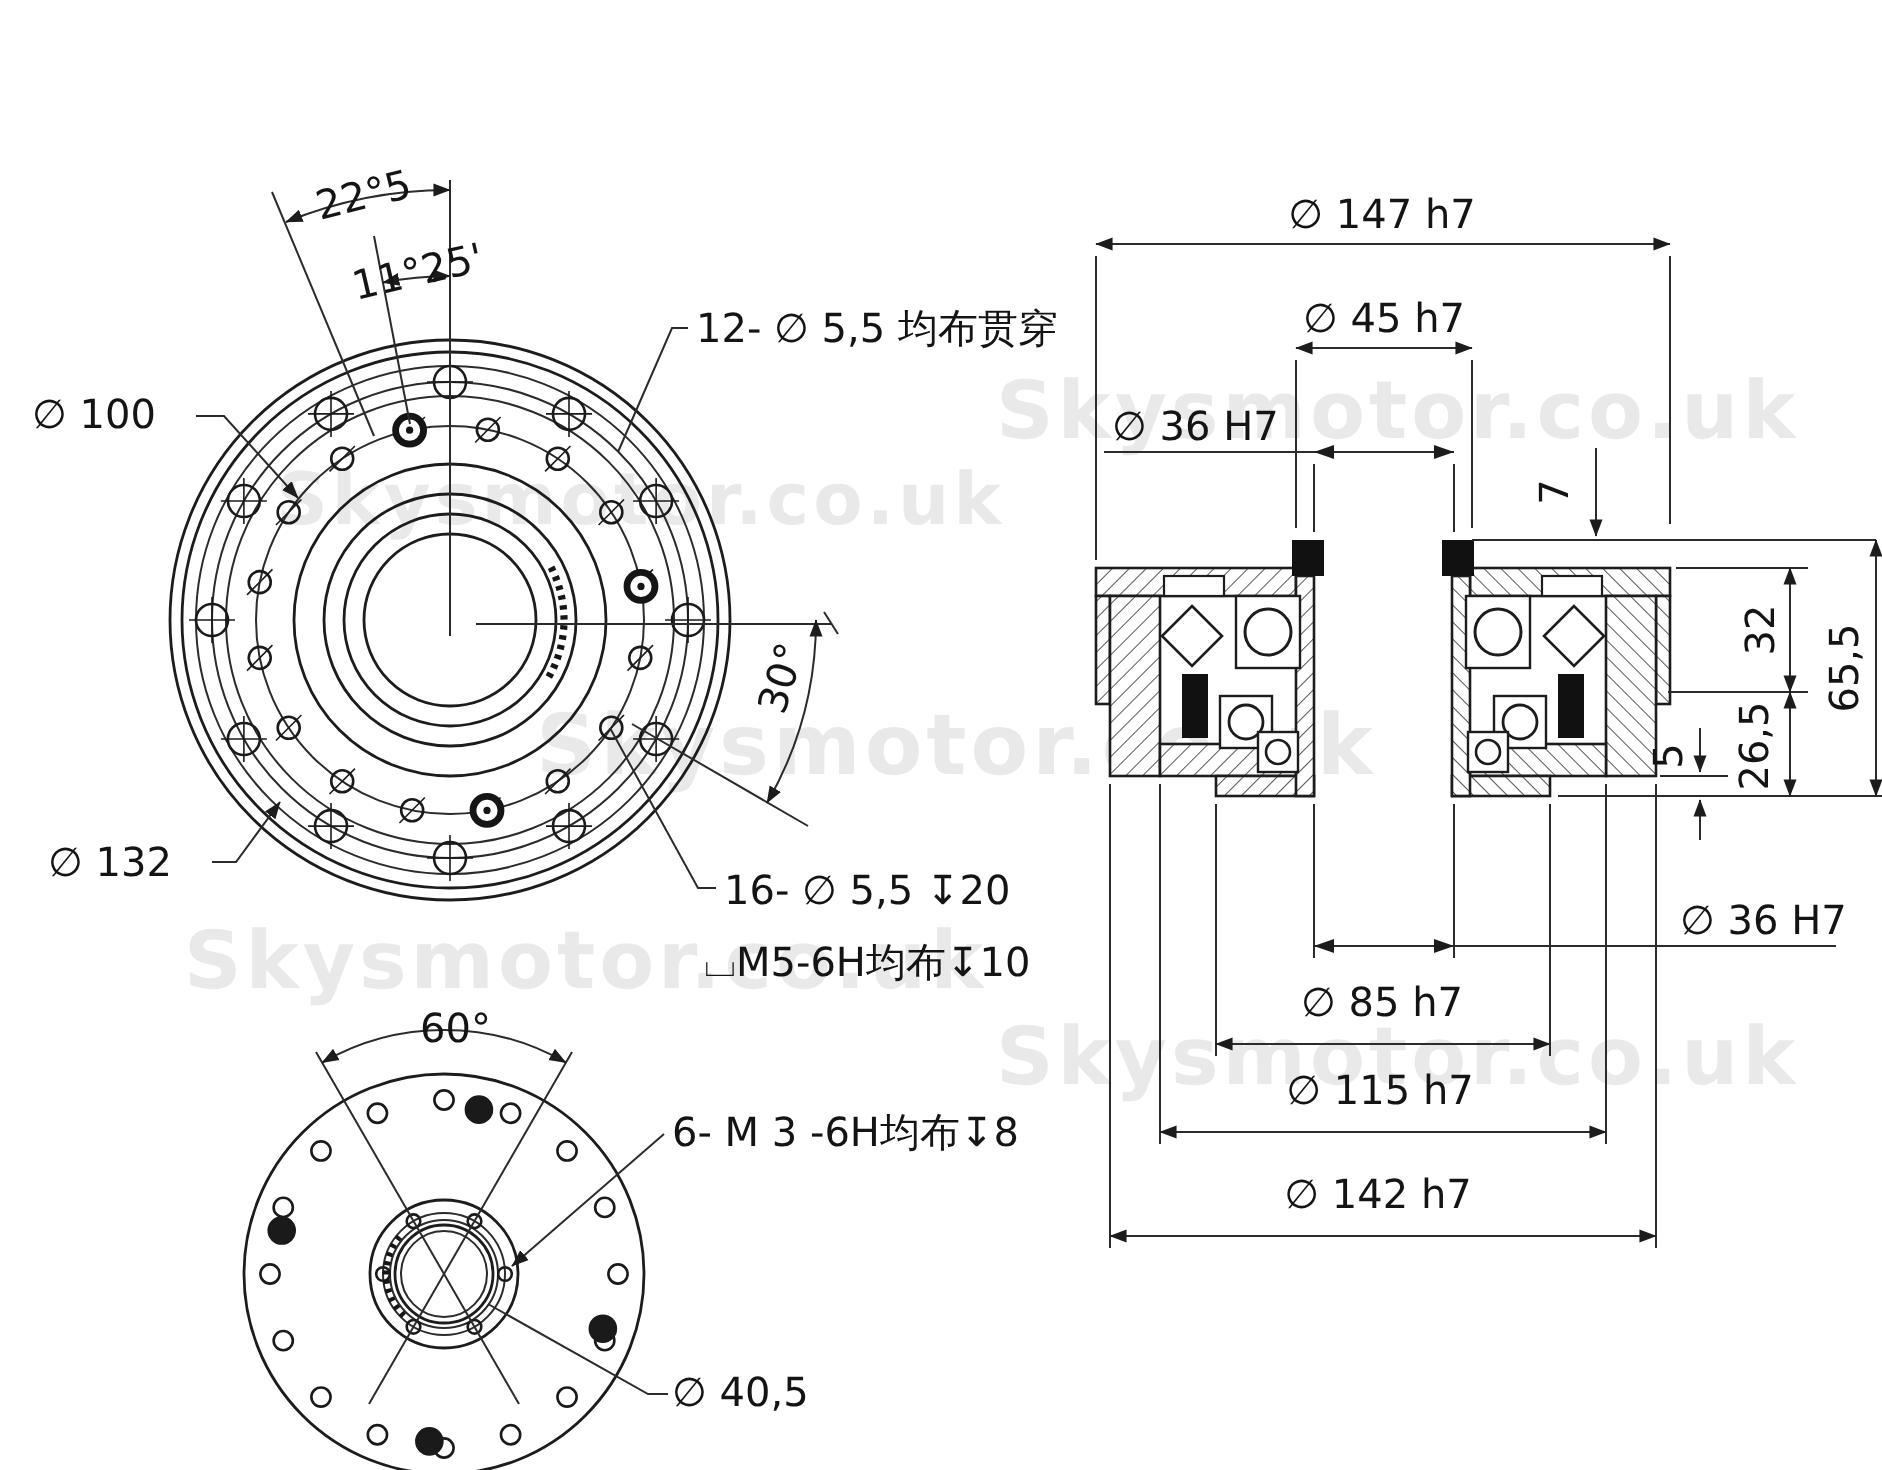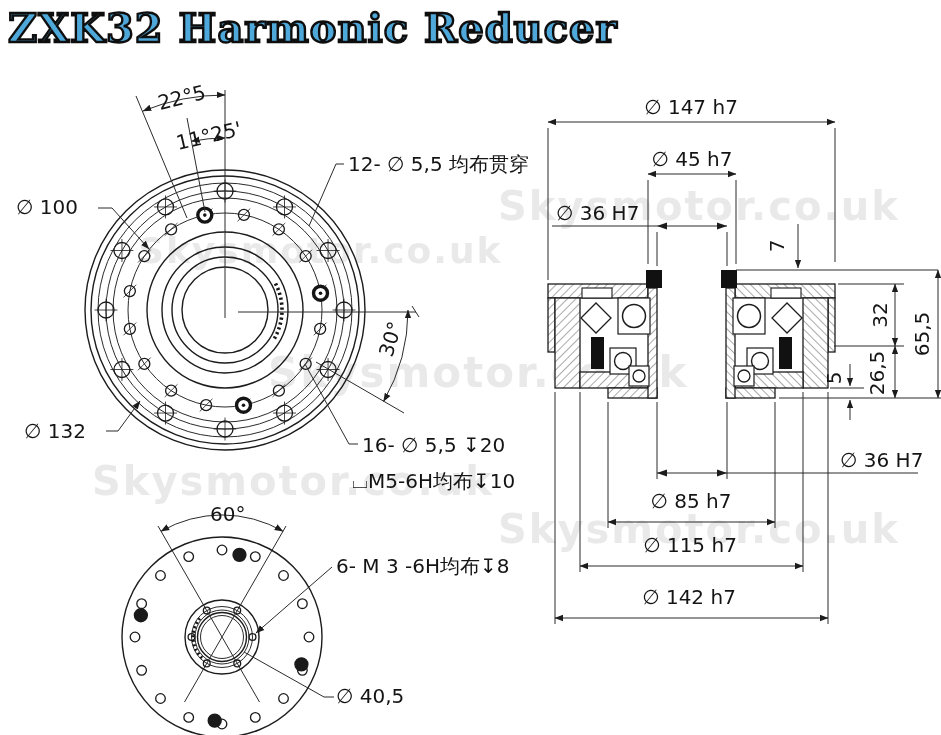--- a/index.html
+++ b/index.html
@@ -304,14 +304,13 @@
       <text transform="translate(884,373) rotate(-90)" text-anchor="middle">26,5</text>
       <text transform="translate(929,334) rotate(-90)" text-anchor="middle">65,5</text>
       <text transform="translate(841,378) rotate(-90)" text-anchor="middle">5</text>
       <text x="840" y="467">∅ 36 H7</text>
       <text x="691" y="508" text-anchor="middle">∅ 85 h7</text>
       <text x="690" y="552" text-anchor="middle">∅ 115 h7</text>
       <text x="689" y="604" text-anchor="middle">∅ 142 h7</text>
     </g>
   </svg>
 
-  <div class="title">ZXK32 Harmonic Reducer</div>
 </div>
 
 </body></html>

